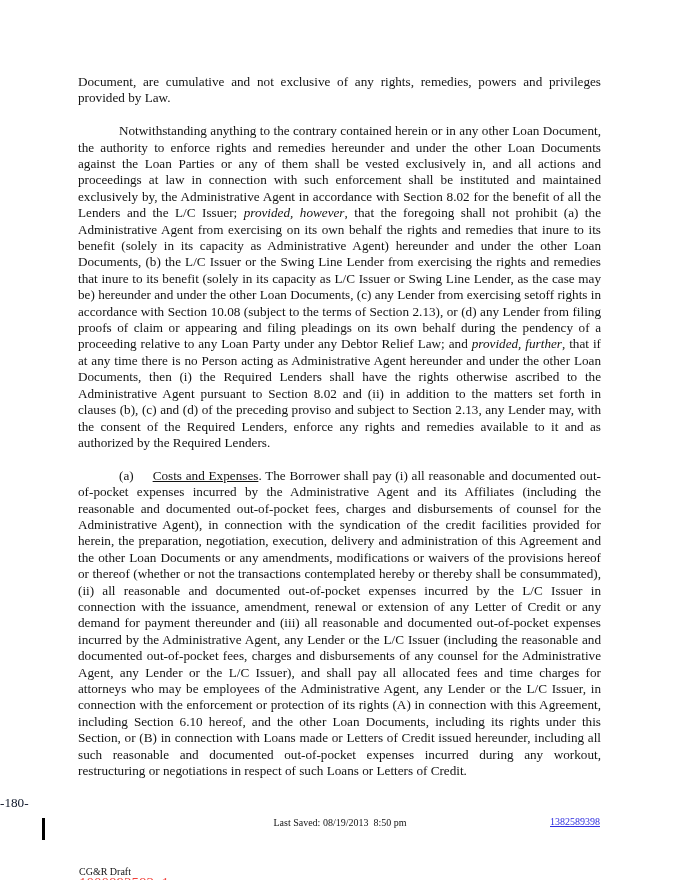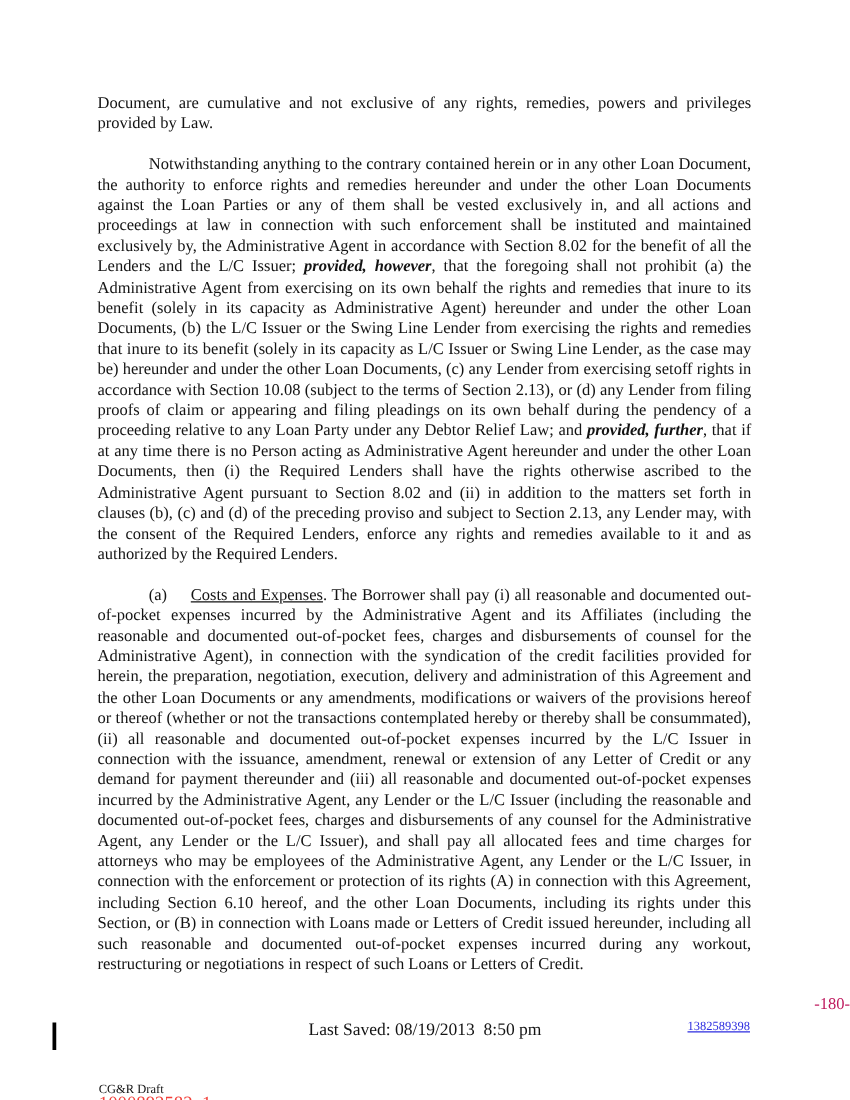--- a/index.html
+++ b/index.html
@@ -32,34 +32,33 @@
     margin-top: 16.4px;
   }
   .indent {
     text-indent: 41px;
   }
   .u {
     text-decoration: underline;
   }
   em {
     font-style: italic;
-    font-weight: bold;
   }
   .tab-spacer {
     display: inline-block;
     width: 19px;
   }
   .page-number {
     position: absolute;
     left: 0;
     right: 0;
     top: 795px;
-    text-align: right;
+    text-align: left;
     font-size: 13.2px;
-    color: #be185d;
+    color: #0f172a;
   }
   .change-bar {
     position: absolute;
     left: 42px;
     top: 818px;
     width: 3px;
     height: 22px;
     background: #000000;
   }
   .footer-left {
@@ -74,21 +73,21 @@
     color: #f2403a;
     text-decoration: line-through;
     font-size: 15px;
   }
   .footer-center {
     position: absolute;
     left: 0;
     right: 0;
     top: 817px;
     text-align: center;
-    font-size: 14px;
+    font-size: 10px;
     color: #131313;
     white-space: pre;
   }
   .footer-right {
     position: absolute;
     right: 80px;
     top: 816px;
     font-size: 10px;
     color: #2c2ce0;
     text-decoration: underline;

